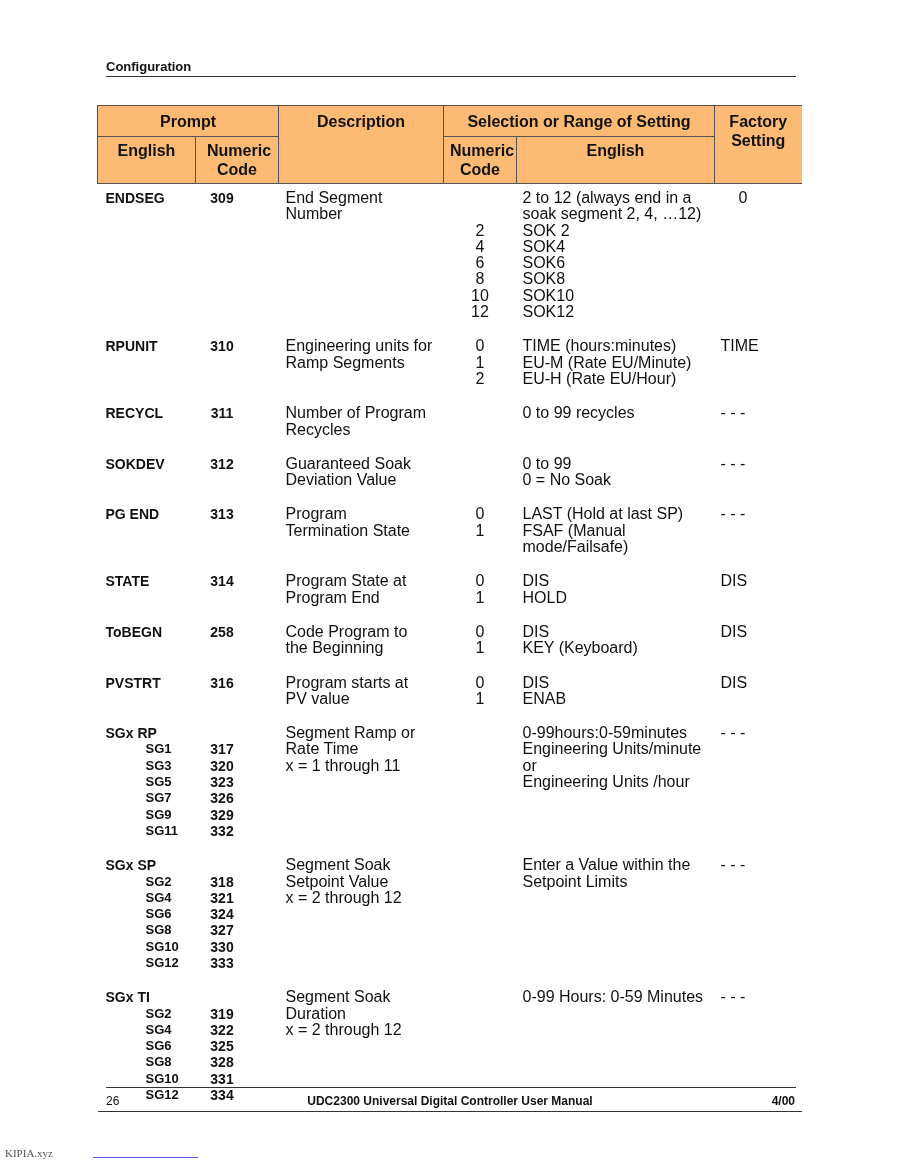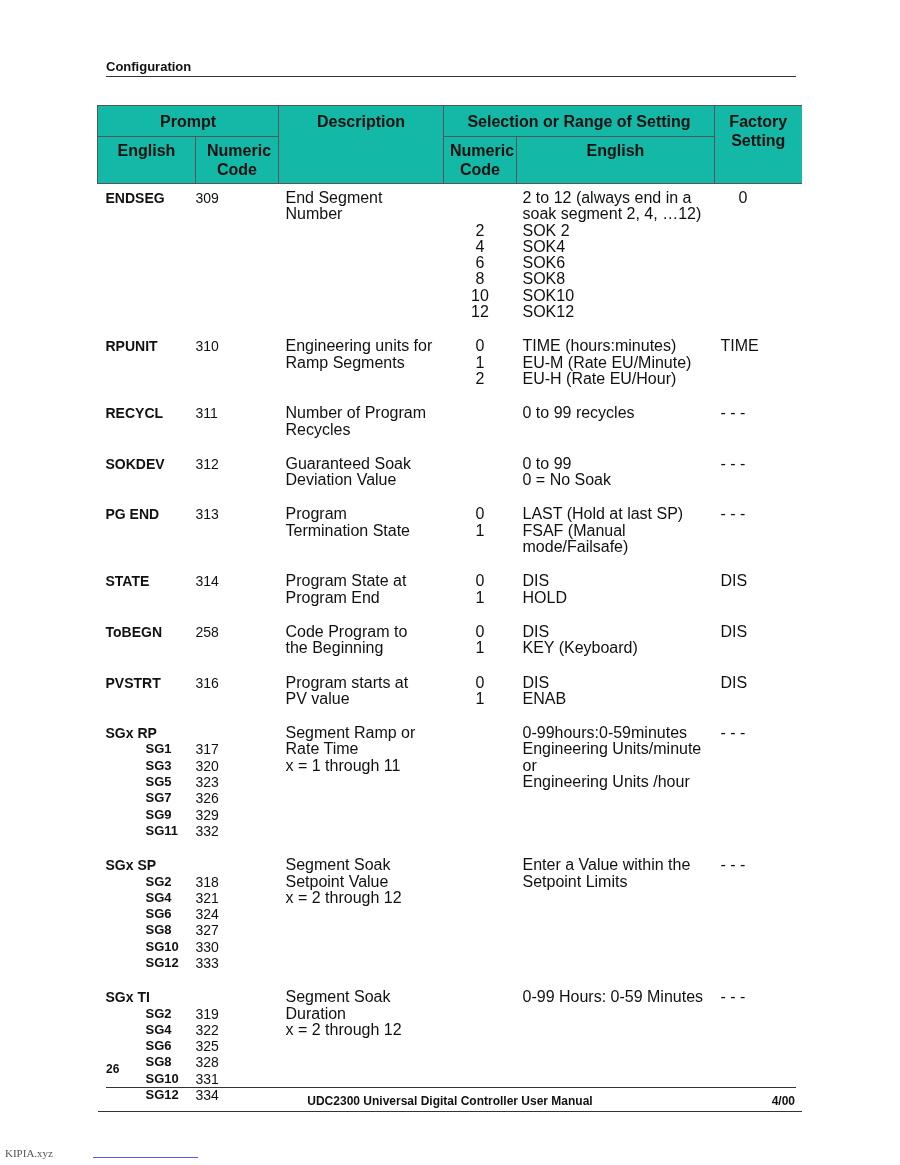--- a/index.html
+++ b/index.html
@@ -8,43 +8,43 @@
   .header-title { position: absolute; left: 106px; top: 59px; font-size: 13px; font-weight: bold; }
   .header-rule { position: absolute; left: 106px; top: 76px; width: 690px; height: 1px; background: #333; }
 
   table.cfg { position: absolute; left: 97px; top: 105px; width: 704px; border-collapse: collapse; table-layout: fixed; }
   table.cfg col.c1 { width: 98px; }
   table.cfg col.c2 { width: 83px; }
   table.cfg col.c3 { width: 165px; }
   table.cfg col.c4 { width: 73px; }
   table.cfg col.c5 { width: 198px; }
   table.cfg col.c6 { width: 87px; }
-  thead th { background: #14b8a6; border: 1.5px solid #555; font-size: 16px; font-weight: bold; vertical-align: top;
+  thead th { background: #fdba74; border: 1.5px solid #555; font-size: 16px; font-weight: bold; vertical-align: top;
              padding: 6px 2px 2px 2px; line-height: 19px; text-align: center; }
   thead tr.h1 th { height: 22px; padding-top: 6px; }
   thead tr.h2 th { height: 40px; padding-top: 4px; }
   thead th.factory { border-right: none; }
 
   tbody td { vertical-align: top; font-size: 16px; line-height: 16.3px; padding: 0; }
   tbody tr.row td { padding-top: 10px; padding-bottom: 8px; }
   tbody tr.row.first td { padding-top: 6px; }
   tbody tr.row.last td { border-bottom: 1.5px solid #333; }
   td.prompt { font-weight: bold; font-size: 14px; padding-left: 8px !important; }
-  td.pcode { font-size: 14px; text-align: left; padding-right: 30px !important; }
+  td.pcode { font-size: 14px; text-align: center; padding-right: 30px !important; font-weight: bold; }
   td.desc { padding-left: 7px !important; }
   td.ncode { text-align: center; }
   td.eng { padding-left: 6px !important; }
   td.fact { padding-left: 6px !important; }
   td.fact.center { text-align: center; padding-left: 0 !important; padding-right: 30px !important; }
   .subprompt { display: block; font-weight: bold; font-size: 13px; padding-left: 40px; line-height: 16.3px; }
   .subcode { display: block; font-size: 14px; line-height: 16.3px; }
   .line { display: block; }
 
   .footer-rule { position: absolute; left: 106px; top: 1087px; width: 690px; height: 1px; background: #333; }
-  .footer-page { position: absolute; left: 106px; top: 1062px; font-size: 12px; font-weight: bold; }
+  .footer-page { position: absolute; left: 106px; top: 1094px; font-size: 12px; font-weight: normal; }
   .footer-title { position: absolute; left: 0; width: 900px; text-align: center; top: 1094px; font-size: 12px; font-weight: bold; }
   .footer-date { position: absolute; right: 105px; top: 1094px; font-size: 12px; font-weight: bold; }
   .watermark { position: absolute; left: 5px; top: 1147px; font-family: "Liberation Serif", serif; font-size: 11px; color: #555; }
   .wm-link { position: absolute; left: 93px; top: 1157px; width: 105px; height: 1px; background: #5b5bf0; }
 </style>
 </head>
 <body>
 
 <div class="header-title">Configuration</div>
 <div class="header-rule"></div>

